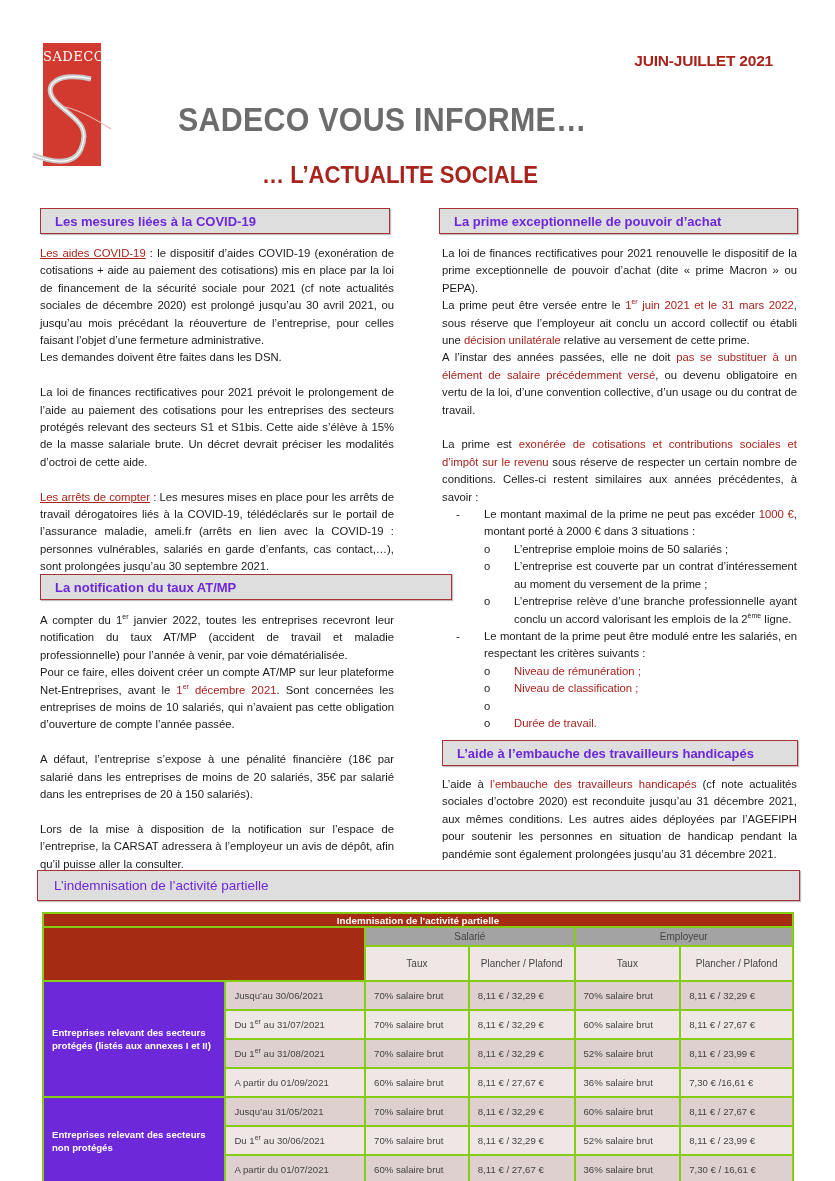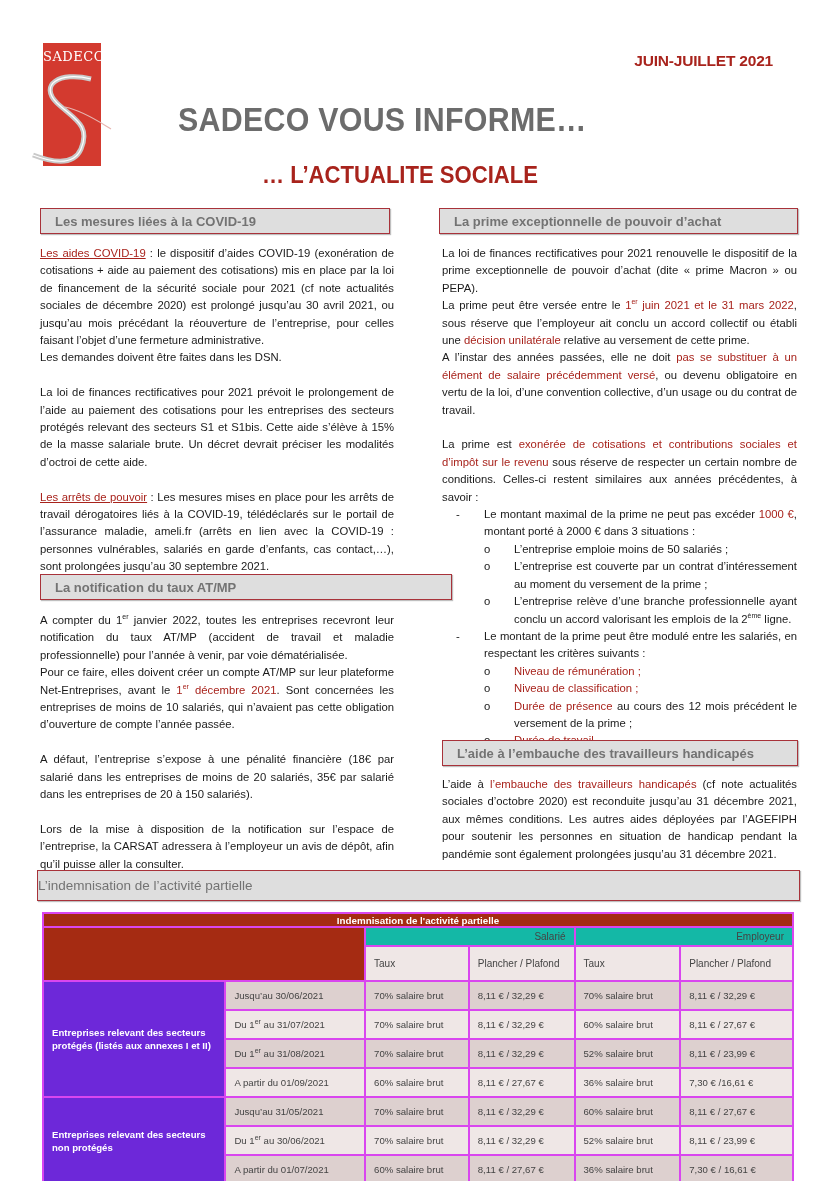--- a/index.html
+++ b/index.html
@@ -7,42 +7,42 @@
   body { position: relative; font-family: "Liberation Sans", sans-serif; color: #1a1a1a; }
 
   .logo { position: absolute; left: 43px; top: 43px; width: 58px; height: 123px; background: #d33a2f; overflow: visible; }
   .logo-text { position: absolute; left: 0; top: 6px; width: 58px; text-align: center; color: #fff; font-family: "DejaVu Serif", serif; font-size: 13px; letter-spacing: 0.5px; }
   .logo svg { position: absolute; left: -14px; top: 20px; }
 
   .edition { position: absolute; right: 62px; top: 52px; color: #a8231c; font-weight: bold; font-size: 15.5px; font-family: "Liberation Sans", sans-serif; letter-spacing: -0.2px; }
   .main-title { position: absolute; left: 178px; top: 101px; color: #6c6c6c; font-size: 33px; font-weight: bold; letter-spacing: 0.3px; font-family: "Liberation Sans", sans-serif; transform: scaleX(0.92); transform-origin: left; }
   .sub-title { position: absolute; left: 262px; top: 161px; color: #a8231c; font-size: 24px; font-weight: bold; font-family: "Liberation Sans", sans-serif; transform: scaleX(0.92); transform-origin: left; }
 
-  .sec-head { position: absolute; background: #dedede; border: 1.5px solid #a8323a; box-shadow: 1px 1px 1px rgba(0,0,0,0.25); font-weight: bold; font-size: 13px; color: #737373; padding: 0 0 0 14px; display: flex; align-items: center; }
-  .sec-head.plain { font-weight: normal; font-size: 13.5px; padding-left: 0; }
+  .sec-head { position: absolute; background: #dedede; border: 1.5px solid #a8323a; box-shadow: 1px 1px 1px rgba(0,0,0,0.25); font-weight: bold; font-size: 13px; color: #6d28d9; padding: 0 0 0 14px; display: flex; align-items: center; }
+  .sec-head.plain { font-weight: normal; font-size: 13.5px; padding-left: 16px; }
 
   .col { position: absolute; font-size: 11.3px; line-height: 17.4px; text-align: justify; color: #1a1a1a; }
   .col p { margin: 0; }
   .gap { height: 17.4px; }
   .red { color: #a8231c; }
   .ul-red { color: #a8231c; text-decoration: underline; }
   sup { font-size: 7px; line-height: 0; vertical-align: super; }
 
   .dash-item { display: flex; }
   .dash-item .mk { width: 42px; flex: none; padding-left: 14px; }
   .sub-item { display: flex; padding-left: 42px; }
   .sub-item .mk { width: 30px; flex: none; padding-left: 0; }
   .item-text { flex: 1; text-align: justify; }
 
   table.ind { position: absolute; left: 42px; top: 912px; width: 752px; border-collapse: collapse; font-size: 9.6px; color: #444; }
-  table.ind td, table.ind th { border: 2px solid #d946ef; padding: 0 8px; font-weight: normal; }
+  table.ind td, table.ind th { border: 2px solid #84cc16; padding: 0 8px; font-weight: normal; }
   .t-title { background: #a52b12; color: #fff; font-weight: bold !important; text-align: center; height: 14px; font-size: 9.8px; }
   .t-dark { background: #a52b12; }
-  .t-grp { background: #14b8a6; text-align: right; height: 19px; font-size: 10px; color: #444; }
-  .t-sub { background: #efe7e6; text-align: left; height: 35px; font-size: 10px; color: #444; }
+  .t-grp { background: #a3a3a3; text-align: center; height: 19px; font-size: 10px; color: #444; }
+  .t-sub { background: #efe7e6; text-align: center; height: 35px; font-size: 10px; color: #444; }
   .t-label { background: #6d28d9; color: #fff; font-weight: bold !important; font-size: 9.6px; line-height: 13px; }
   .t-row-a td.c { background: #ddd0cf; }
   .t-row-b td.c { background: #efe7e6; }
   td.c { height: 29px; }
 </style>
 </head>
 <body>
 
 <div class="logo">
   <div class="logo-text">SADECO</div>
@@ -58,21 +58,21 @@
 
 <div class="sec-head" style="left:40px; top:208px; width:350px; height:26px;">
   <span>Les mesures liées à la COVID-19</span>
 </div>
 <div class="col" style="left:40px; top:245px; width:354px;">
   <p><span class="ul-red">Les aides COVID-19</span><span> : le dispositif d’aides COVID-19 (exonération de cotisations + aide au paiement des cotisations) mis en place par la loi de financement de la sécurité sociale pour 2021 (cf note actualités sociales de décembre 2020) est prolongé jusqu’au 30 avril 2021, ou jusqu’au mois précédant la réouverture de l’entreprise, pour celles faisant l’objet d’une fermeture administrative.</span></p>
   <p>Les demandes doivent être faites dans les DSN.</p>
   <div class="gap"></div>
   <p>La loi de finances rectificatives pour 2021 prévoit le prolongement de l’aide au paiement des cotisations pour les entreprises des secteurs protégés relevant des secteurs S1 et S1bis. Cette aide s’élève à 15% de la masse salariale brute. Un décret devrait préciser les modalités d’octroi de cette aide.</p>
   <div class="gap"></div>
-  <p><span class="ul-red">Les arrêts de pouvoir</span><span> : Les mesures mises en place pour les arrêts de travail dérogatoires liés à la COVID-19, télédéclarés sur le portail de l’assurance maladie, ameli.fr (arrêts en lien avec la COVID-19 : personnes vulnérables, salariés en garde d’enfants, cas contact,…), sont prolongées jusqu’au 30 septembre 2021.</span></p>
+  <p><span class="ul-red">Les arrêts de compter</span><span> : Les mesures mises en place pour les arrêts de travail dérogatoires liés à la COVID-19, télédéclarés sur le portail de l’assurance maladie, ameli.fr (arrêts en lien avec la COVID-19 : personnes vulnérables, salariés en garde d’enfants, cas contact,…), sont prolongées jusqu’au 30 septembre 2021.</span></p>
 </div>
 
 <div class="sec-head" style="left:40px; top:574px; width:412px; height:26px;">
   <span>La notification du taux AT/MP</span>
 </div>
 <div class="col" style="left:40px; top:612px; width:354px;">
   <p><span>A compter du 1</span><sup>er</sup><span> janvier 2022, toutes les entreprises recevront leur notification du taux AT/MP (accident de travail et maladie professionnelle) pour l’année à venir, par voie dématérialisée.</span></p>
   <p><span>Pour ce faire, elles doivent créer un compte AT/MP sur leur plateforme Net-Entreprises, avant le </span><span class="red"><span>1</span><sup>er</sup><span> décembre 2021</span></span><span>. Sont concernées les entreprises de moins de 10 salariés, qui n’avaient pas cette obligation d’ouverture de compte l’année passée.</span></p>
   <div class="gap"></div>
   <p>A défaut, l’entreprise s’expose à une pénalité financière (18€ par salarié dans les entreprises de moins de 20 salariés, 35€ par salarié dans les entreprises de 20 à 150 salariés).</p>
@@ -114,21 +114,20 @@
   <div class="sub-item">
       <span class="mk">o</span>
       <span class="item-text red">Niveau de rémunération ;</span>
     </div>
   <div class="sub-item">
       <span class="mk">o</span>
       <span class="item-text red">Niveau de classification ;</span>
     </div>
   <div class="sub-item">
       <span class="mk">o</span>
-      <span class="item-text"><span class="red">Durée de présence</span><span> au cours des 12 mois précédent le versement de la prime ;</span></span>
     </div>
   <div class="sub-item">
       <span class="mk">o</span>
       <span class="item-text red">Durée de travail.</span>
     </div>
 </div>
 
 <div class="sec-head" style="left:442px; top:740px; width:356px; height:26px;">
   <span>L’aide à l’embauche des travailleurs handicapés</span>
 </div>

